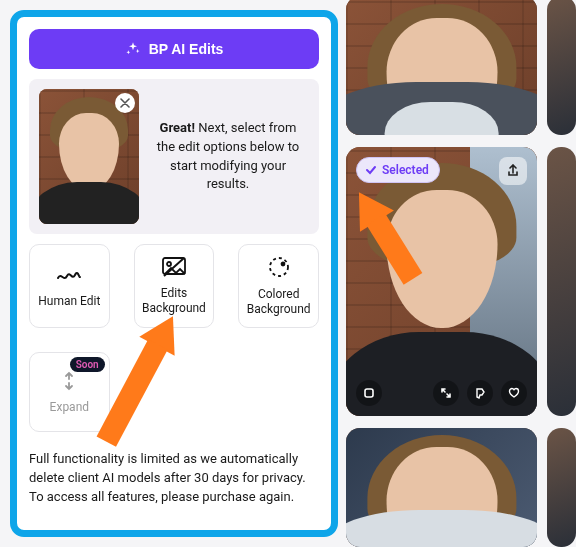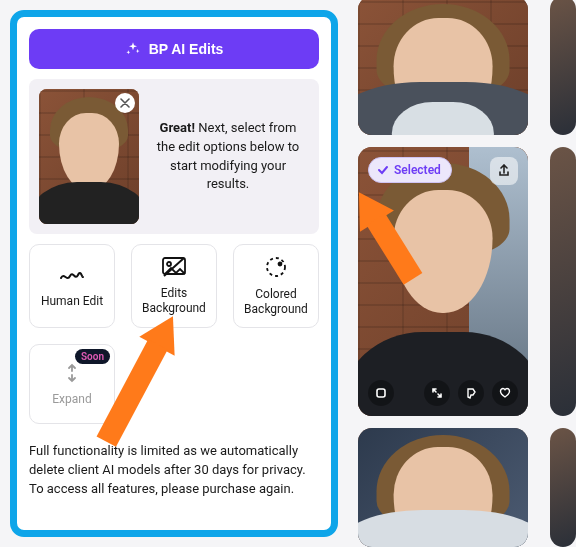--- a/index.html
+++ b/index.html
@@ -67,21 +67,21 @@
     justify-content: center;
     font-size: 12px;
     cursor: pointer;
     color: #555;
   }
   .instruction-text { font-size: 13px; line-height: 1.45; text-align: center; padding-right:6px;}
   .instruction-text b { font-weight: 700; }
   .options-grid {
     display: grid;
     grid-template-columns: repeat(3, 1fr);
-    gap: 16px;
+    gap: 24px;
   }
   .option-tile {
     border: 1px solid #e4e4e8;
     border-radius: 10px;
     padding: 10px 4px;
     display: flex;
     flex-direction: column;
     align-items: center;
     justify-content: center;
     gap: 8px;
@@ -112,21 +112,20 @@
     flex: 1;
     padding: 0 0 0 8px;
     display: flex;
     gap: 10px;
     overflow: hidden;
   }
   .col {
     display: flex;
     flex-direction: column;
     gap: 12px;
-    margin-left: 12px;
   }
   .col.main { width: 200px; }
   .col.side { width: 30px; }
   .g-item {
     position: relative;
     border-radius: 14px;
     overflow: hidden;
     background: linear-gradient(140deg,#7a4a33 0%, #9c6b4d 25%, #3e2c22 60%, #1e232b 100%);
     width: 100%;
   }

